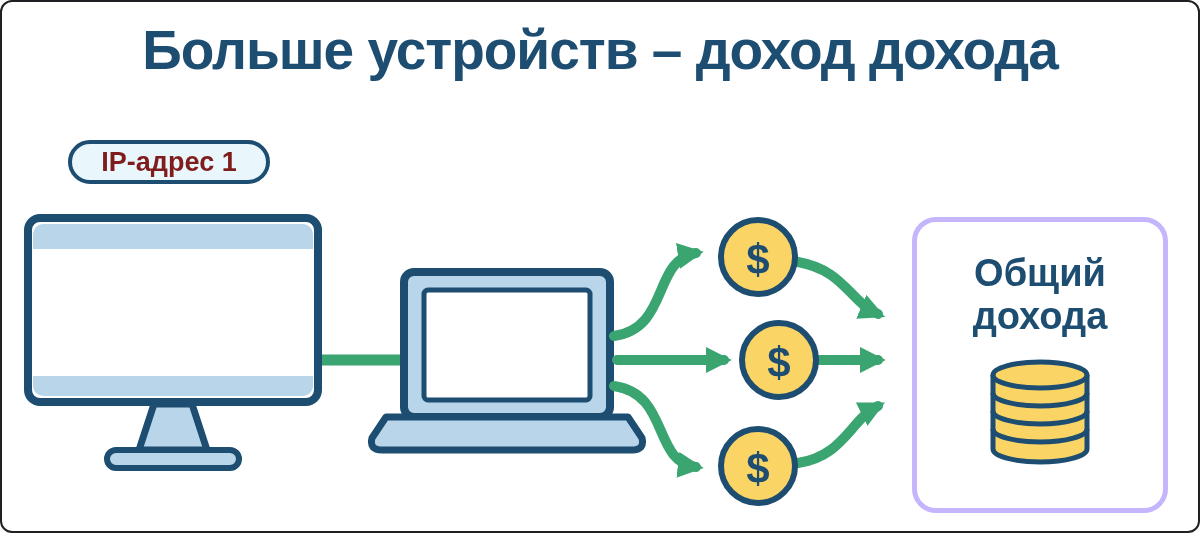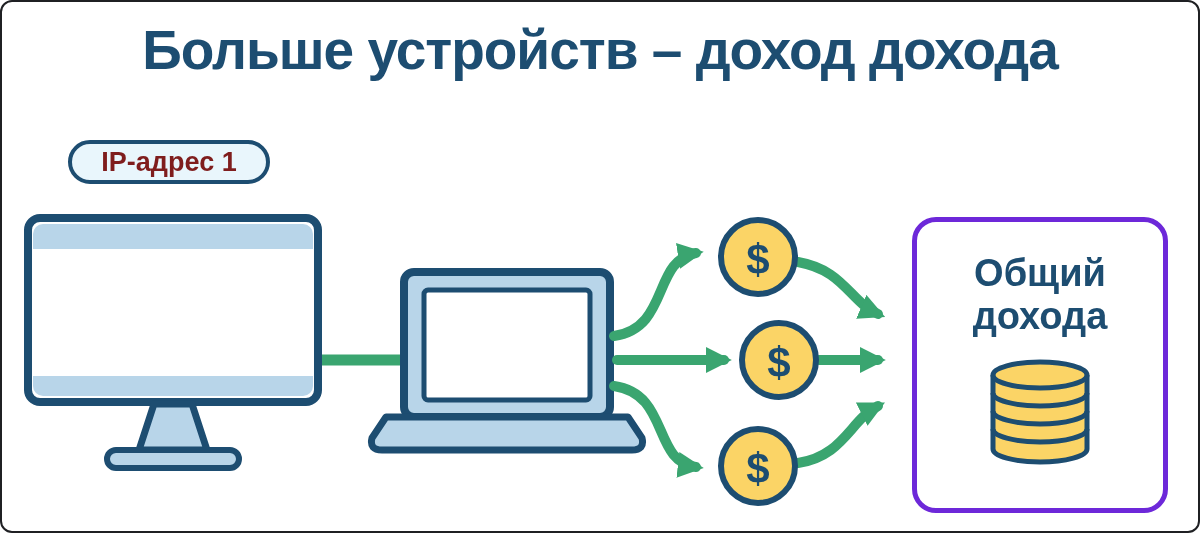--- a/index.html
+++ b/index.html
@@ -54,21 +54,21 @@
     top: 0;
     width: 1200px;
     height: 533px;
   }
   .income-box {
     position: absolute;
     left: 910px;
     top: 215px;
     width: 256px;
     height: 296px;
-    border: 5px solid #6d28d9;
+    border: 5px solid #c4b5fd;
     border-radius: 24px;
     background: #ffffff;
     box-sizing: border-box;
     display: flex;
     flex-direction: column;
     align-items: center;
     justify-content: flex-start;
     padding-top: 30px;
   }
   .income-text {

